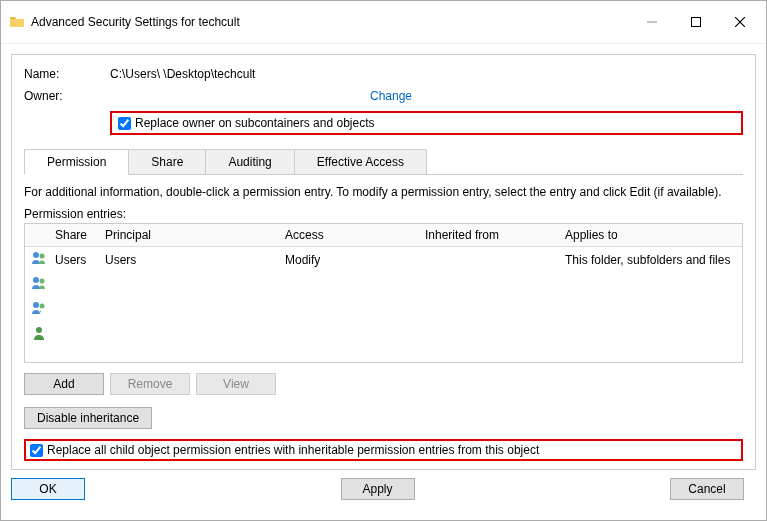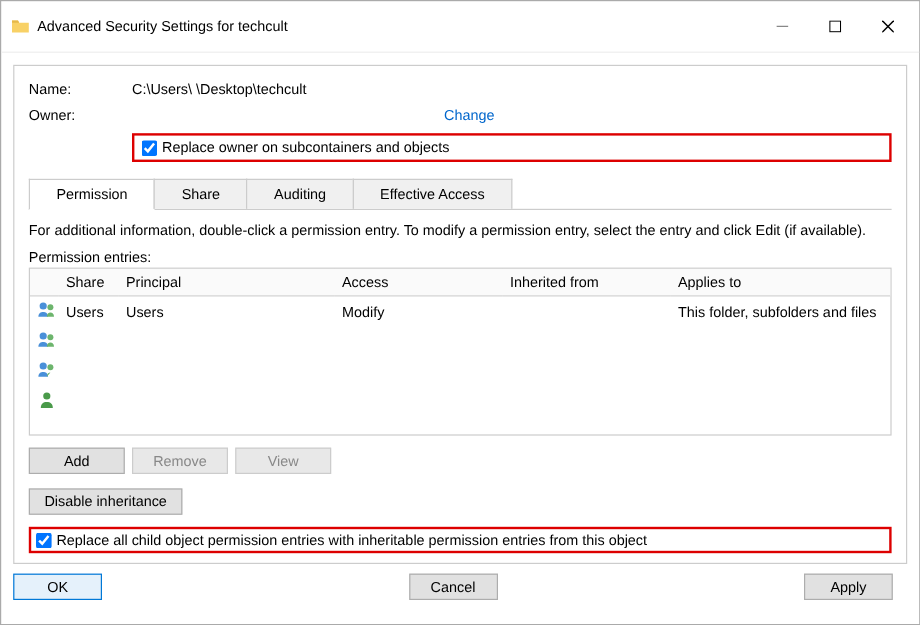--- a/index.html
+++ b/index.html
@@ -329,17 +329,17 @@
 
       <div class="redbox2">
         <input type="checkbox" checked="" style="">
         <span>Replace all child object permission entries with inheritable permission entries from this object</span>
       </div>
 
     </div>
 
     <div class="footer-btns">
       <button class="btn primary" style="min-width:74px">OK</button>
+      <button class="btn" style="min-width:74px">Apply</button>
       <button class="btn" style="min-width:74px">Cancel</button>
-      <button class="btn" style="min-width:74px">Apply</button>
     </div>
   </div>
 </div>
 
 </body></html>

